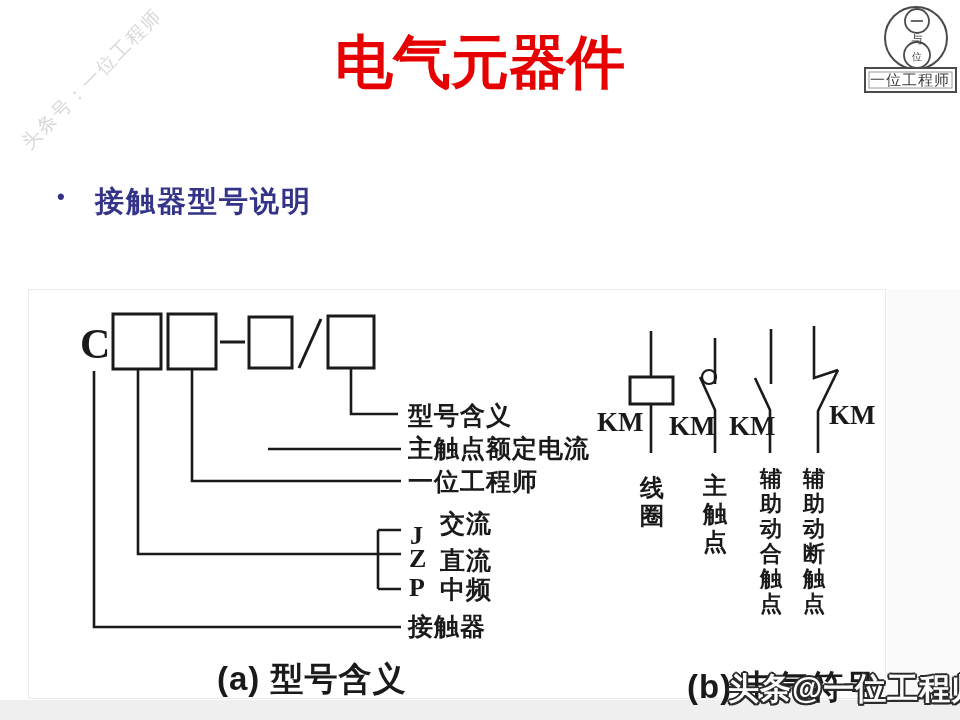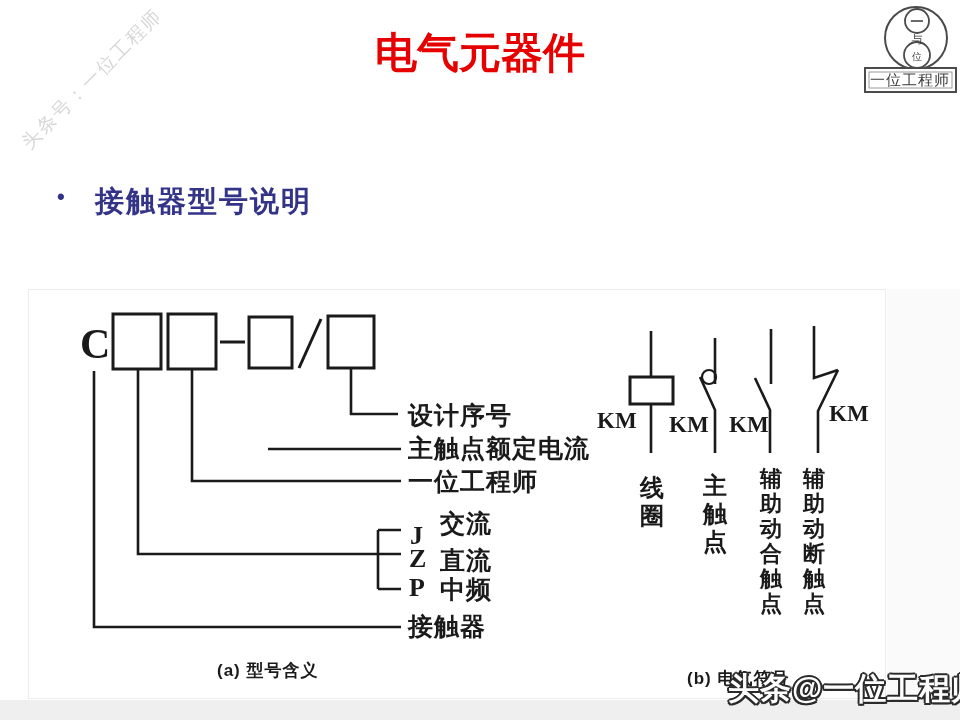--- a/index.html
+++ b/index.html
@@ -13,36 +13,36 @@
   
   .wm-tl{position:absolute;left:-23px;top:66px;width:230px;text-align:center;
          transform:rotate(-45deg);color:#d7d7d7;font-size:19px;letter-spacing:2px;white-space:nowrap;}
   .wm-br{position:absolute;left:728px;top:668px;font-size:31px;font-weight:bold;color:#ffffff;
          white-space:nowrap;z-index:6;letter-spacing:1px;
          text-shadow:2px 0 0 #2b2b2b,-2px 0 0 #2b2b2b,0 2px 0 #2b2b2b,0 -2px 0 #2b2b2b,
                      1.5px 1.5px 0 #2b2b2b,-1.5px 1.5px 0 #2b2b2b,1.5px -1.5px 0 #2b2b2b,-1.5px -1.5px 0 #2b2b2b;}
 
   
   .title{position:absolute;left:0;top:30px;width:960px;text-align:center;color:#e60000;
-         font-size:42px;font-weight:bold;line-height:1.1;}
+         font-size:58px;font-weight:bold;line-height:1.1;}
   .bullet-row{position:absolute;left:0;top:182px;width:960px;color:#333388;font-weight:bold;}
   .bullet-marker{position:absolute;left:57px;top:2px;font-size:22px;}
   .bullet-text{position:absolute;left:95px;top:0;font-size:29px;letter-spacing:2px;}
 
   
   .logo{position:absolute;left:860px;top:2px;width:100px;height:92px;}
 
   
   #panel{position:absolute;left:28px;top:289px;width:858px;height:410px;background:#ffffff;
          border:1px solid #ececec;box-sizing:border-box;}
   #panel .abs{position:absolute;white-space:nowrap;}
   .dlabel{font-size:25px;font-weight:bold;color:#1a1a1a;line-height:1;letter-spacing:1px;}
   .serifb{font-family:"Liberation Serif",serif;font-weight:bold;color:#1a1a1a;line-height:1;}
-  .km{font-size:23px;}
-  .cap{font-size:17px;font-weight:bold;color:#1a1a1a;line-height:1;letter-spacing:1px;}
+  .km{font-size:27px;}
+  .cap{font-size:33px;font-weight:bold;color:#1a1a1a;line-height:1;letter-spacing:1px;}
   .vlabel{font-weight:bold;color:#1a1a1a;text-align:center;}
   .v-big div{width:26px;height:28px;font-size:24px;line-height:28px;}
   .v-small div{width:24px;height:25px;font-size:22px;line-height:25px;}
   svg{display:block;}
 </style>
 </head>
 <body>
 
 <div id="slide">
 
@@ -108,21 +108,21 @@
         <path d="M726,88 L741,120 V163"></path>
       </g>
       <g>
         <path d="M785,36 V88 L809,80"></path>
         <path d="M809,80 L789,121 V163"></path>
       </g>
     </svg>
 
     <span class="abs serifb" style="left:51px;top:33px;font-size:42px;">C</span>
 
-    <span class="abs dlabel" style="left:379px;top:113px;">设计序号</span>
+    <span class="abs dlabel" style="left:379px;top:113px;">型号含义</span>
     <span class="abs dlabel" style="left:379px;top:146px;">主触点额定电流</span>
     <span class="abs dlabel" style="left:379px;top:179px;">一位工程师</span>
 
     <span class="abs serifb" style="left:381px;top:233px;font-size:26px;">J</span>
     <span class="abs dlabel" style="left:411px;top:221px;">交流</span>
     <span class="abs serifb" style="left:380px;top:256px;font-size:26px;">Z</span>
     <span class="abs dlabel" style="left:411px;top:258px;font-family:Liberation Serif, serif;">直流</span>
     <span class="abs serifb" style="left:380px;top:285px;font-size:26px;">P</span>
     <span class="abs dlabel" style="left:411px;top:287px;">中频</span>
 

